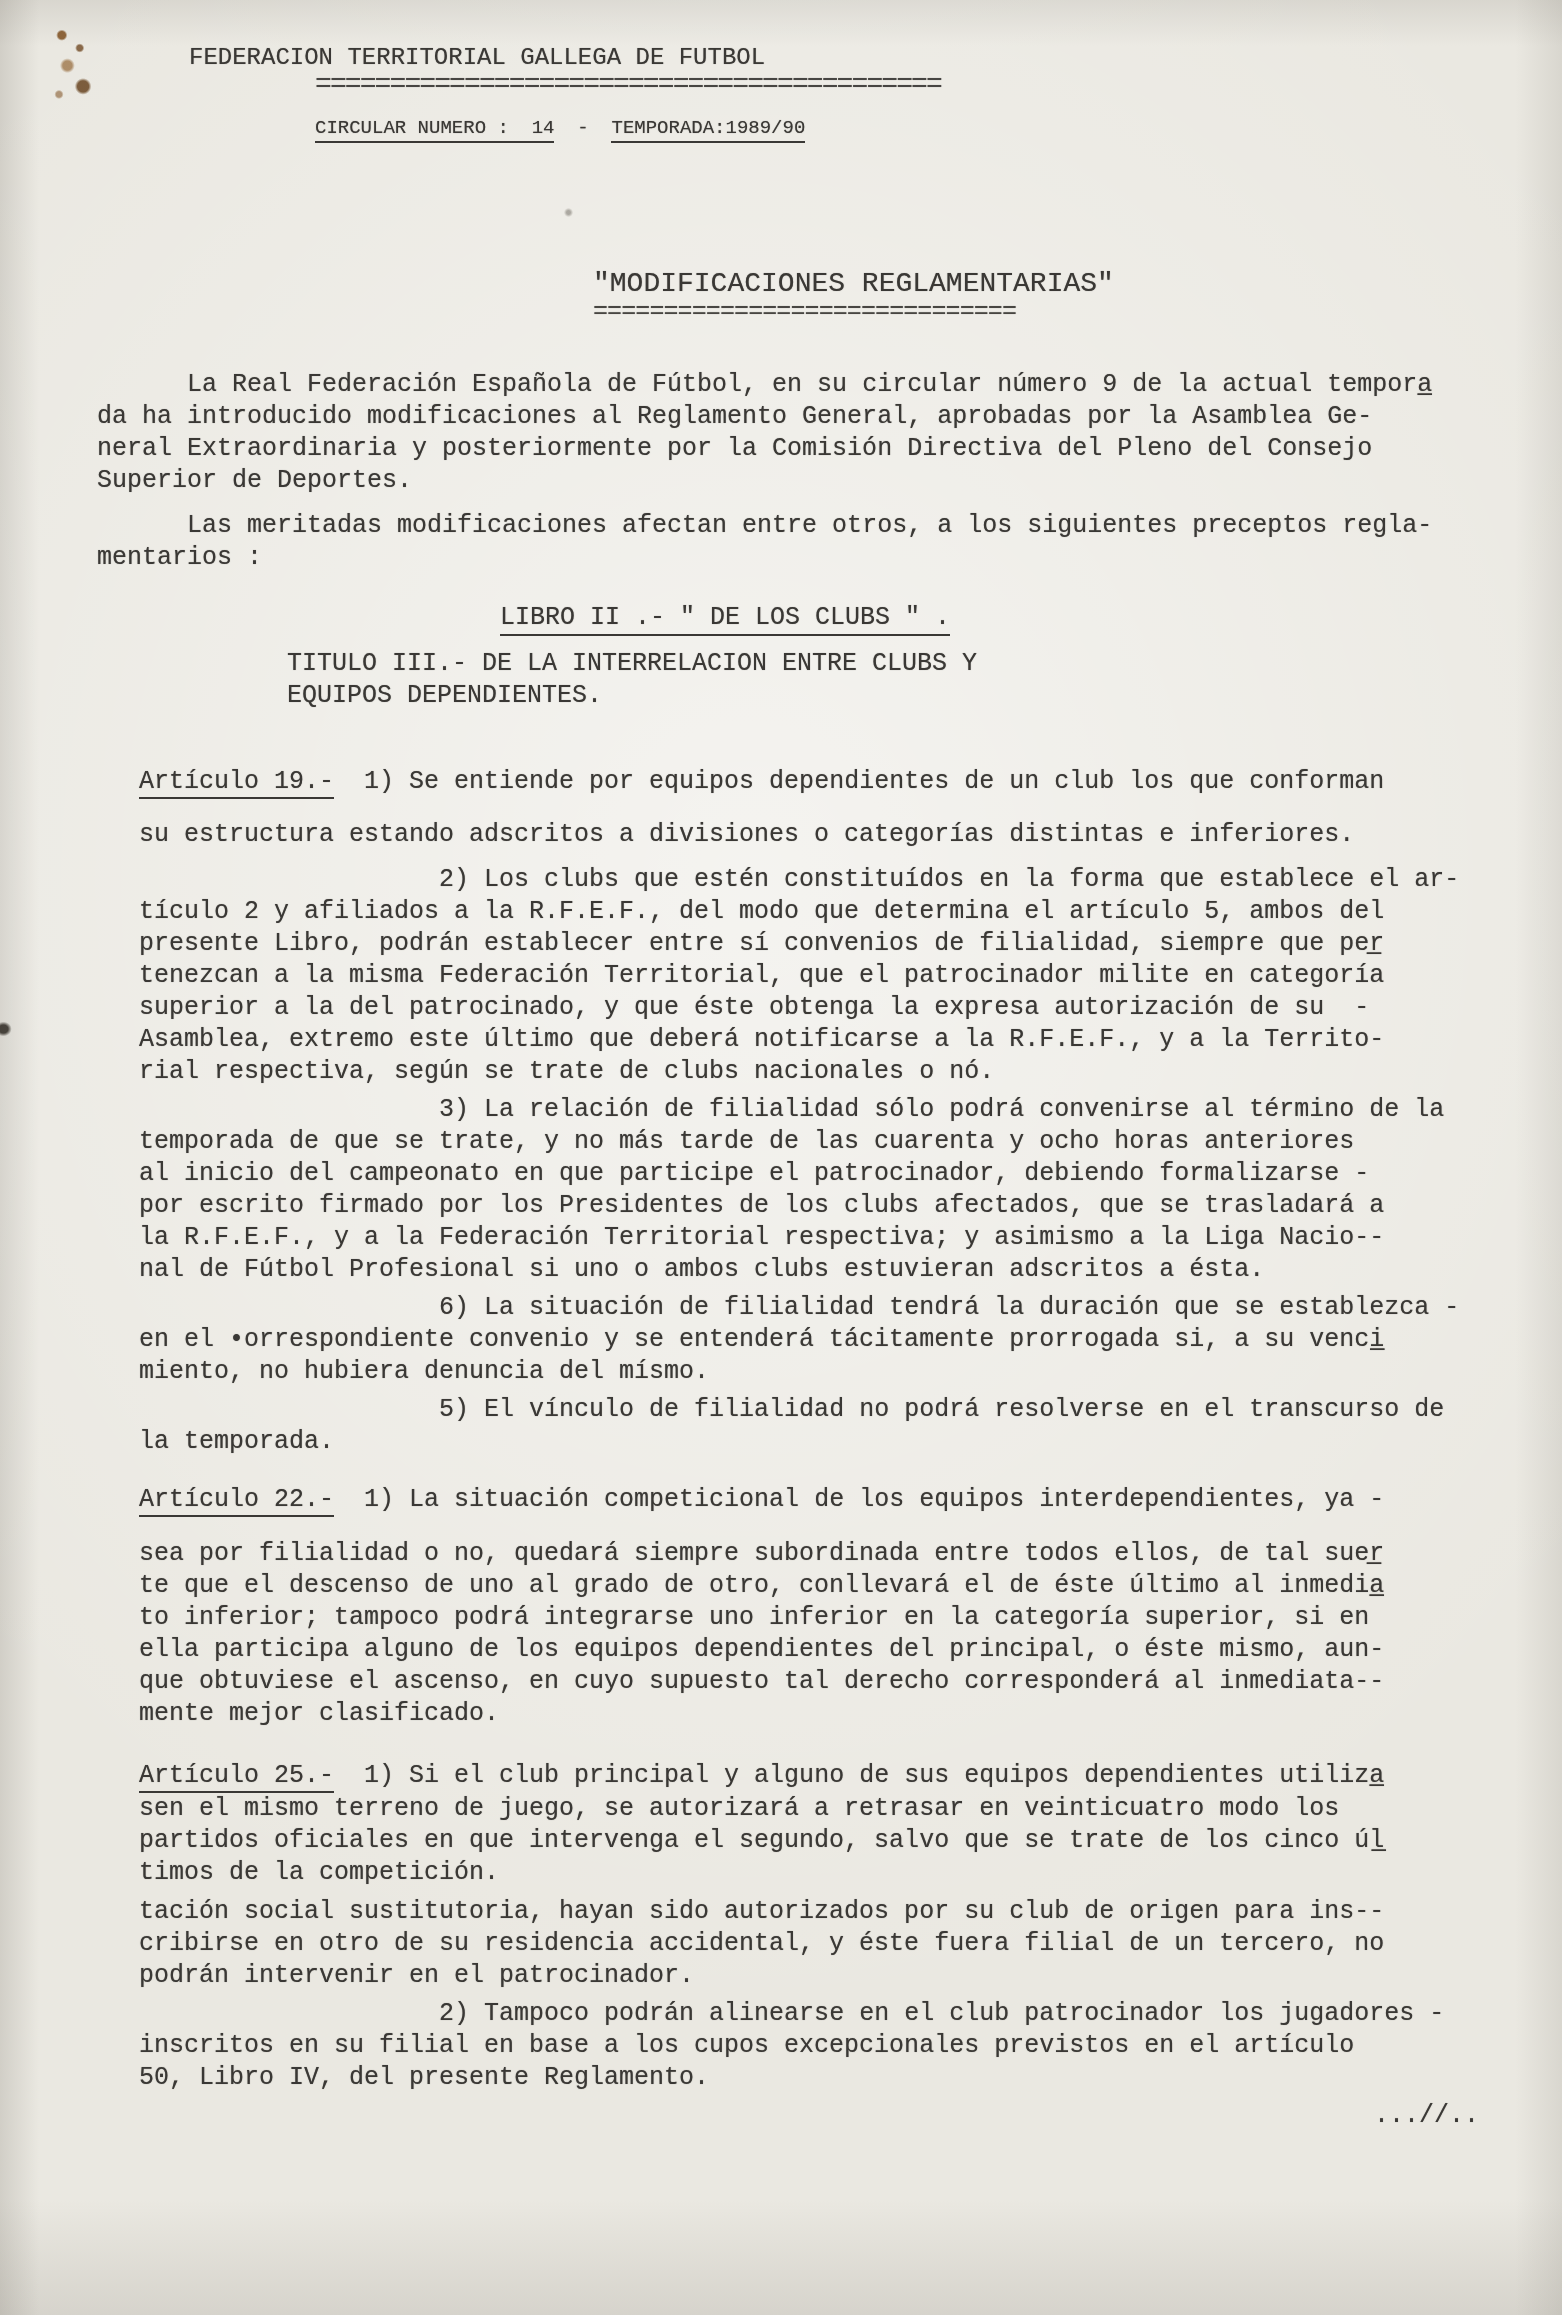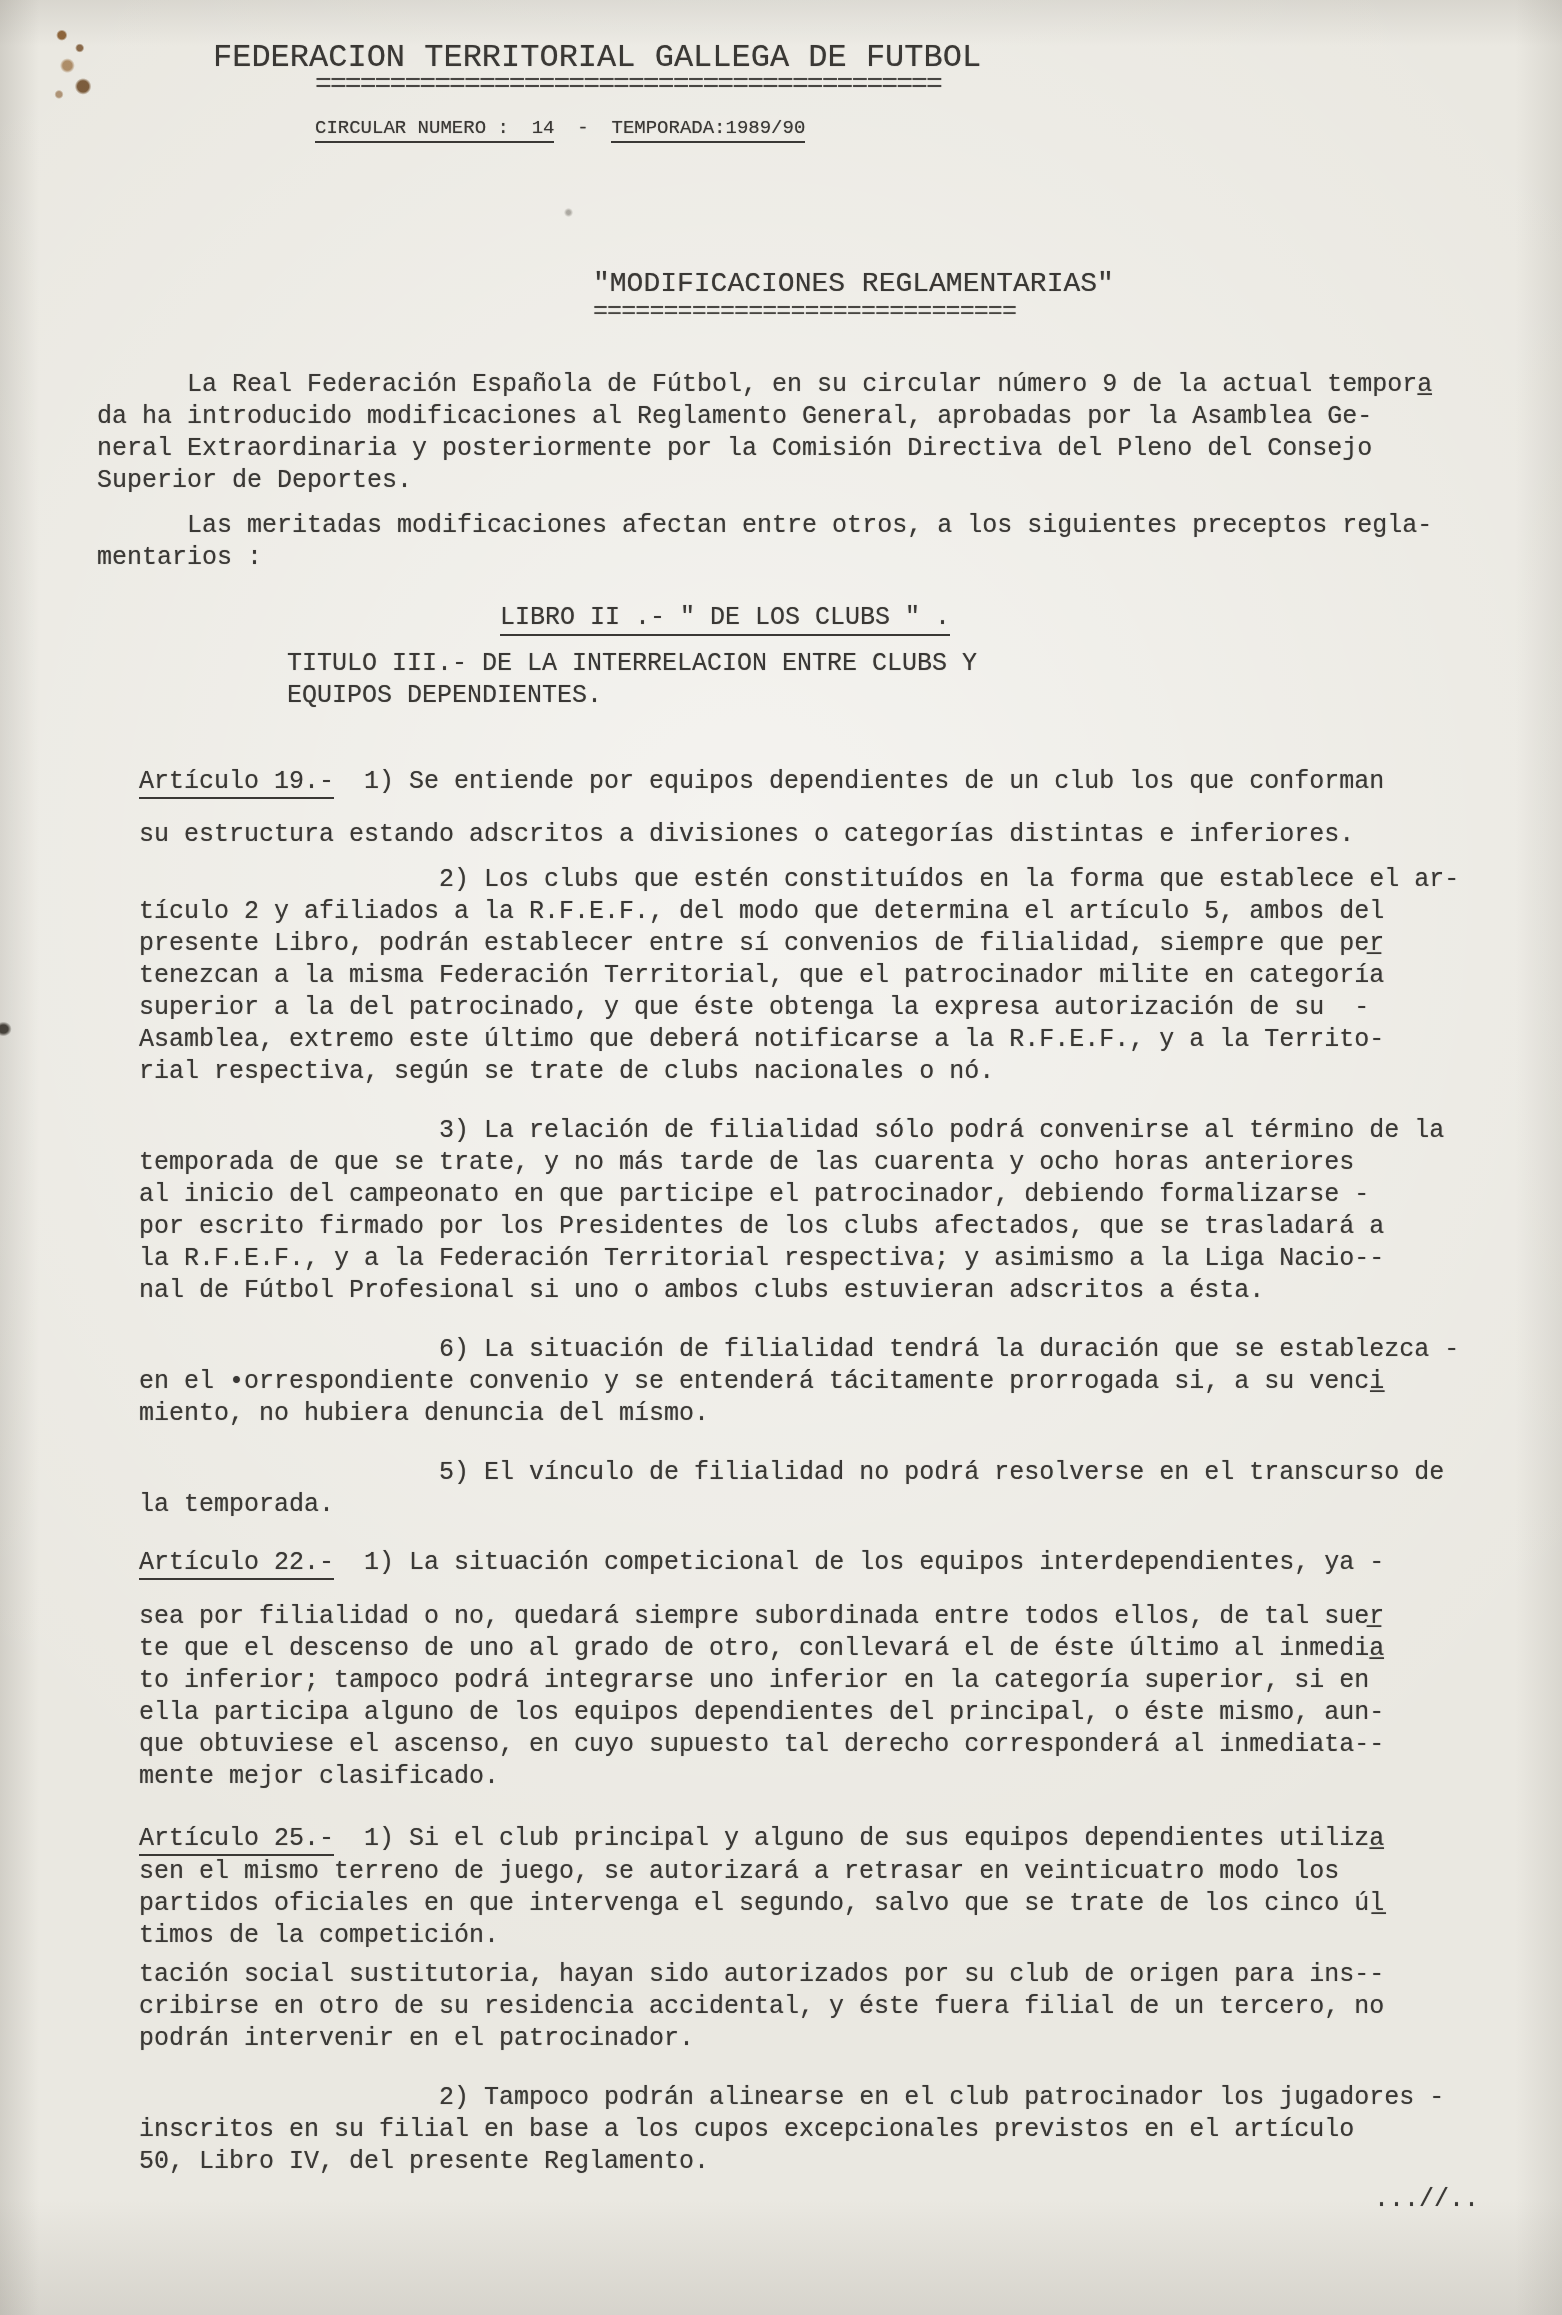--- a/index.html
+++ b/index.html
@@ -17,21 +17,21 @@
       linear-gradient(180deg, rgba(110,105,95,0.14) 0%, rgba(110,105,95,0) 2%, rgba(110,105,95,0) 95%, rgba(110,105,95,0.16) 100%);
   }
   .content{padding:43px 83px 0 97px;}
   .t{
     white-space:pre-wrap;
     font-size:25px;
     line-height:32px;
     text-shadow:0 0 0.9px rgba(54,52,48,0.55);
   }
   
-  .org{margin-left:116px;font-size:32px;line-height:30px;white-space:pre;}
+  .org{margin-left:92px;font-size:24px;line-height:30px;white-space:pre;}
   .u-row{margin-left:218px;font-size:28px;line-height:24px;letter-spacing:-1.9px;white-space:pre;overflow:hidden;opacity:.92;}
   .circular{margin-left:218px;margin-top:13px;font-size:19px;line-height:37px;white-space:pre;}
   .u{border-bottom:2.8px solid currentColor;padding-bottom:1.9px;}
   .doc-title{margin-left:496px;margin-top:121px;font-size:28px;line-height:32px;white-space:pre;}
   .title-u-row{margin-left:496px;font-size:25px;line-height:24px;letter-spacing:-0.9px;white-space:pre;opacity:.92;}
   
   .p1{margin-top:45px;}
   .p2{margin-top:13px;}
   
   .libro{margin-top:24px;margin-left:403px;line-height:39px;}
@@ -39,21 +39,21 @@
   
   .article{margin-left:42px;}
   .a19{margin-top:52px;}
   .a22{margin-top:24px;}
   .a25{margin-top:28px;}
   .a25b{margin-top:7.4px;}
   .art-opening{line-height:35px;}
   .art-heading{border-bottom:2.8px solid currentColor;padding-bottom:1px;}
   .art-body{margin-top:0;}
   .art-body.gap{margin-top:20.4px;}
-  .art-para{margin-top:27px;}
+  .art-para{margin-top:6px;}
   .art-para.first{margin-top:13px;font-family:Liberation Mono, monospace;}
   
   .cont{margin-top:5.6px;text-align:right;font-size:25px;line-height:32px;}
   
   .stain{position:absolute;pointer-events:none;}
   .stain-a{
     left:45px;top:24px;width:56px;height:80px;
     background:
       radial-gradient(circle at 30% 14%, rgba(125,78,30,0.85) 0 3.7px, rgba(125,78,30,0) 5.6px),
       radial-gradient(circle at 62% 30%, rgba(104,62,22,0.75) 0 2.8px, rgba(104,62,22,0) 4.6px),

